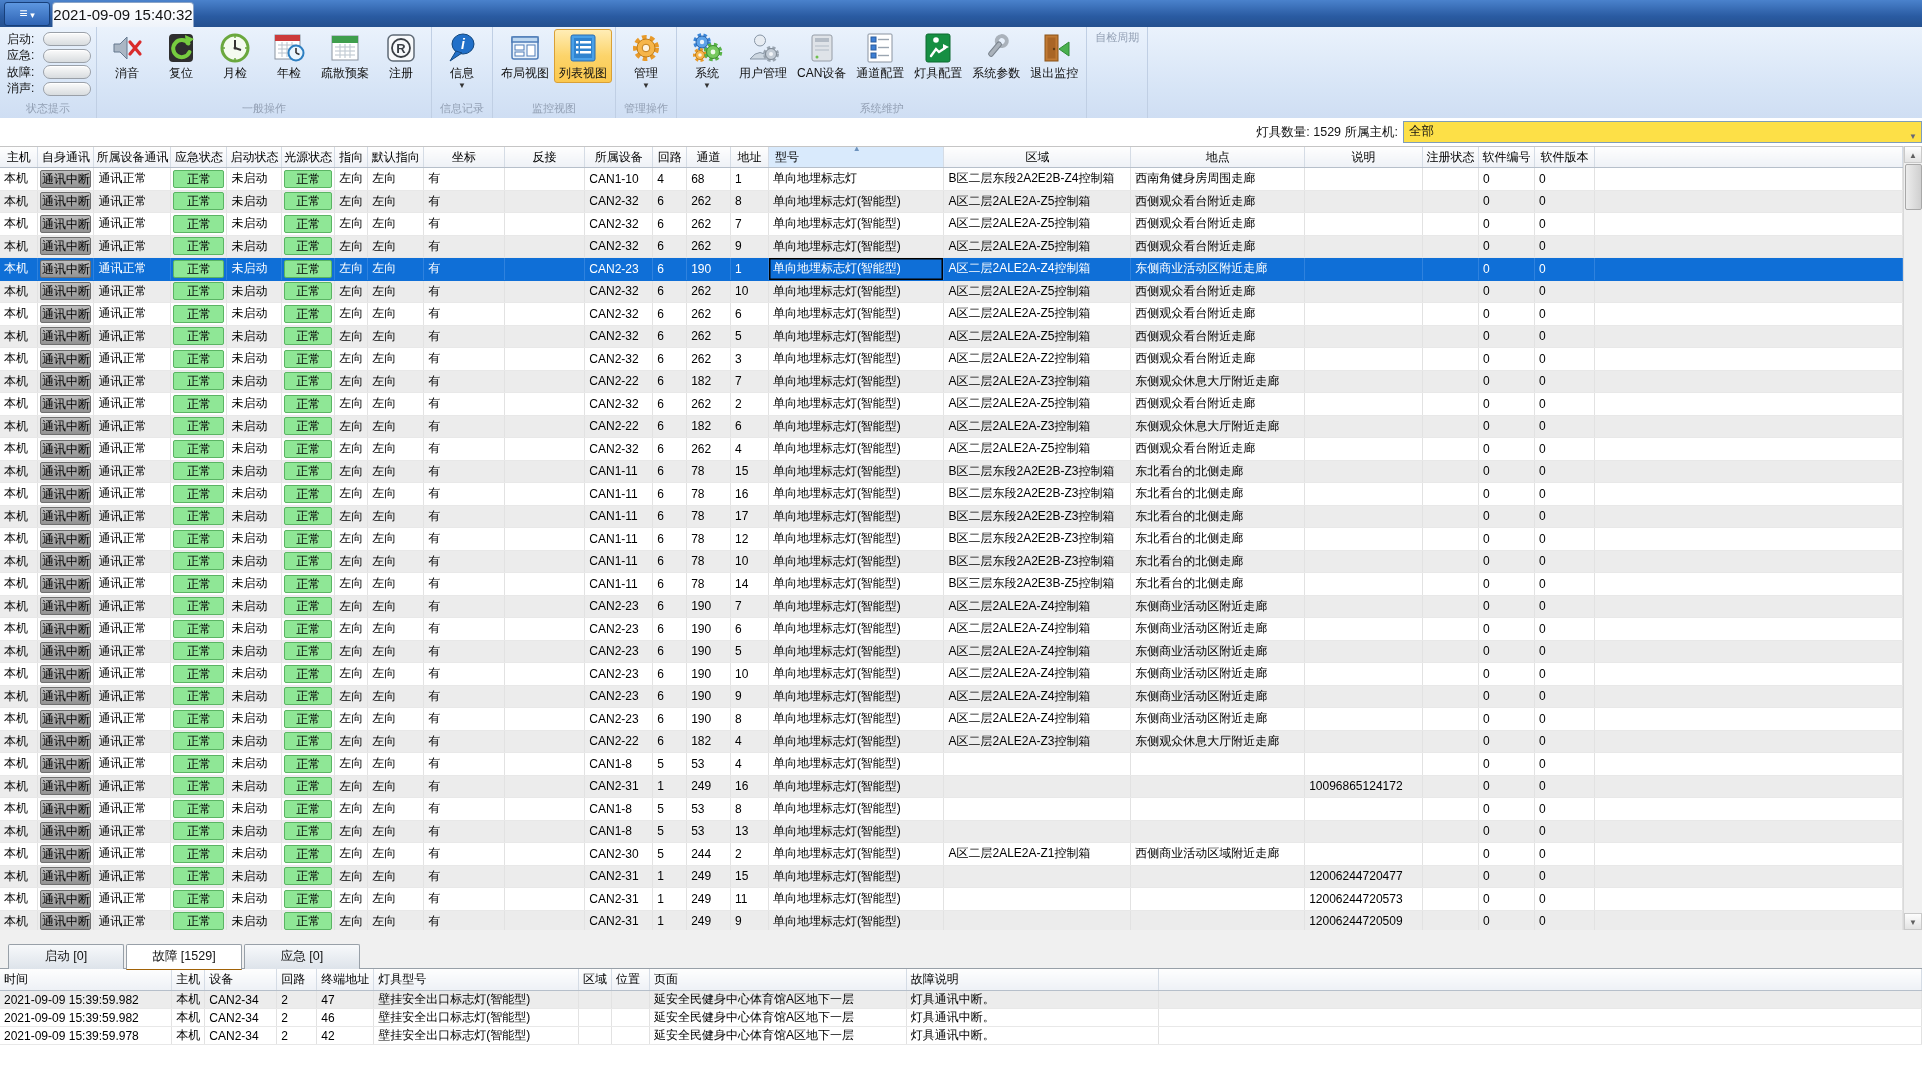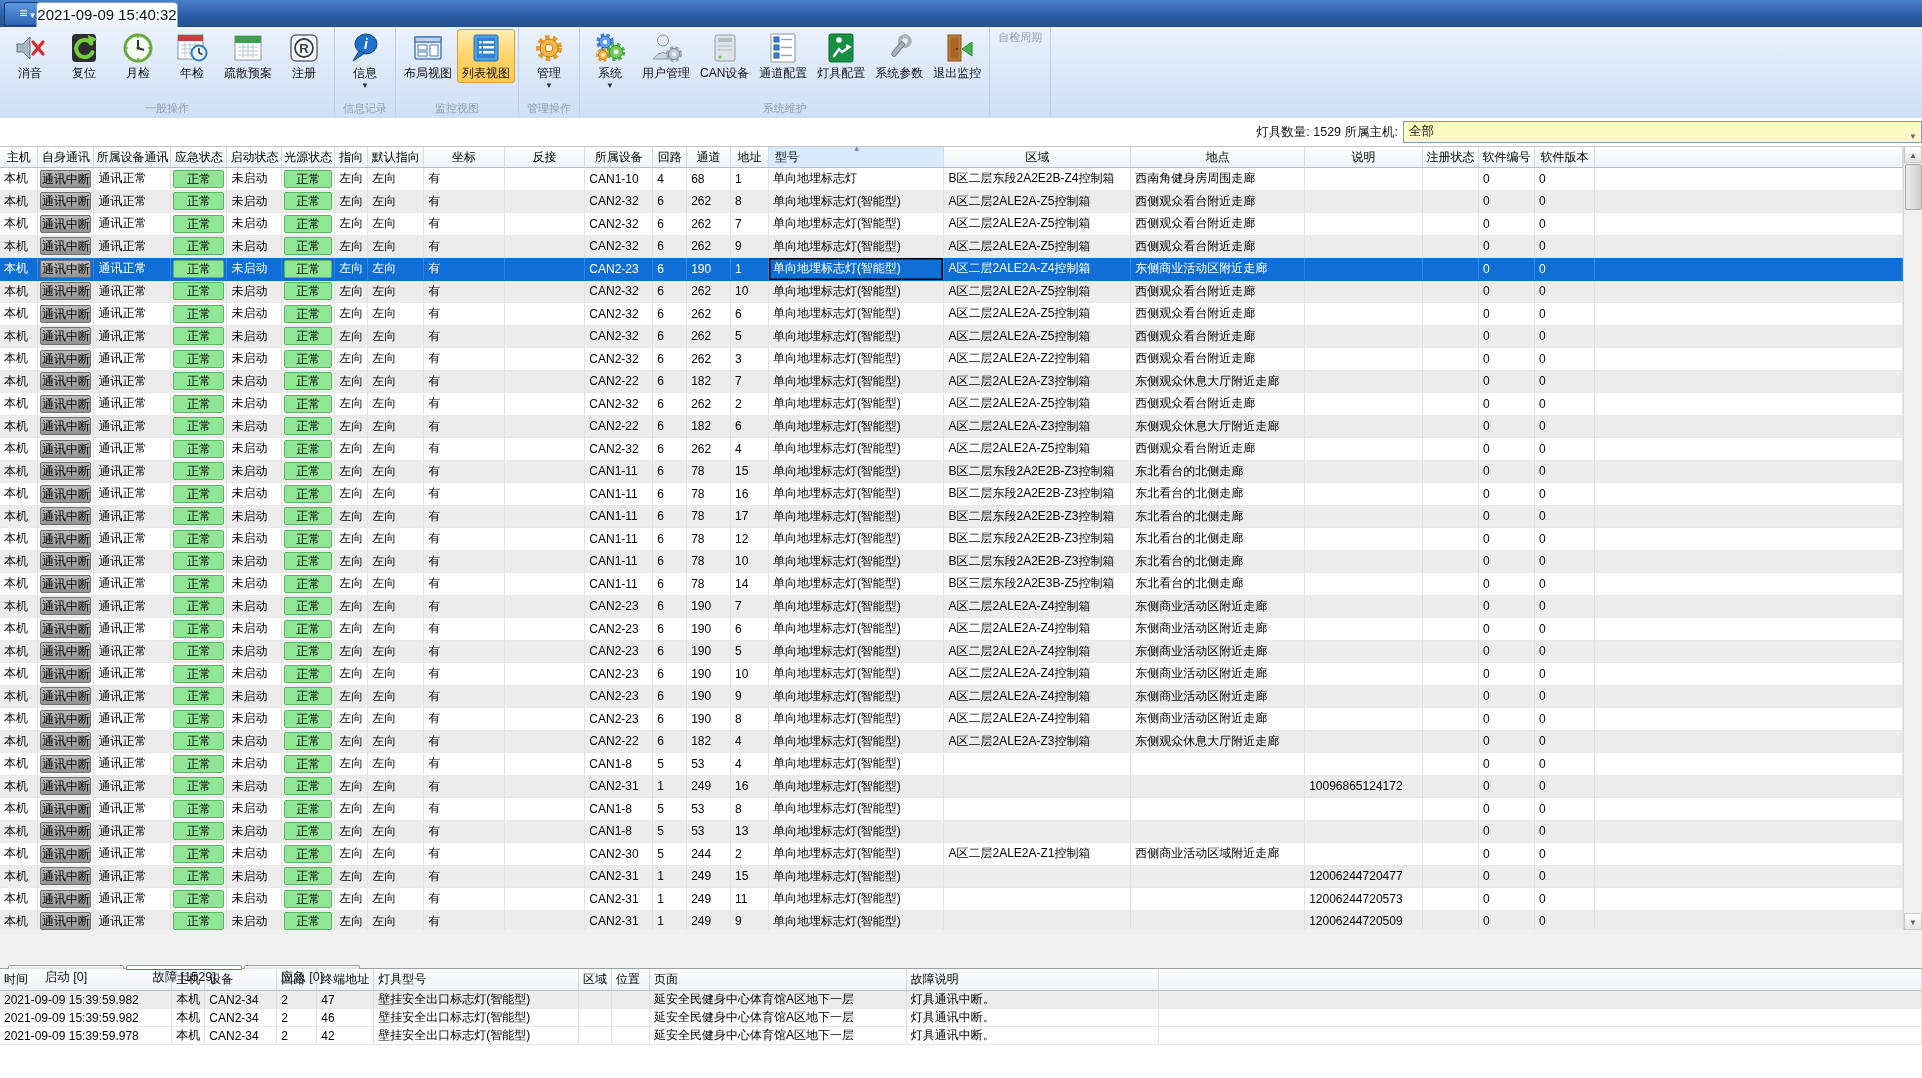--- a/index.html
+++ b/index.html
@@ -1,21 +1,21 @@
 <!DOCTYPE html>
 <html><head>
 <meta charset="utf-8">
 <style>
   html,body{margin:0;padding:0;background:#f0f0f0;font-family:"Liberation Sans","DejaVu Sans",sans-serif;}
   .app{position:relative;width:1922px;height:1078px;overflow:hidden;background:#f0f0f0;}
   
   .titlebar{position:absolute;left:0;top:0;width:100%;height:27px;background:linear-gradient(#4a82cc,#2a5ba2 60%,#24508f);border-bottom:1px solid #1b4071;}
   .menu-btn{position:absolute;left:4px;top:2px;width:44px;height:22px;background:linear-gradient(#5d97e0,#2f64b5);border:1px solid #173f7a;border-radius:3px;color:#fff;text-align:center;line-height:20px;font-size:14px;cursor:default;}
   .menu-btn .crt{font-size:9px;margin-left:3px;}
-  .title-tab{position:absolute;left:36px;top:2px;width:140px;height:25px;background:linear-gradient(#ffffff,#eef3fa);border:1px solid #8aa4c8;border-bottom:none;border-radius:4px 4px 0 0;font-size:15px;color:#111;text-align:center;line-height:24px;white-space:nowrap;}
+  .title-tab{position:absolute;left:52px;top:2px;width:140px;height:25px;background:linear-gradient(#ffffff,#eef3fa);border:1px solid #8aa4c8;border-bottom:none;border-radius:4px 4px 0 0;font-size:15px;color:#111;text-align:center;line-height:24px;white-space:nowrap;}
   
   .ribbon{position:absolute;left:0;top:27px;width:100%;height:91px;background:linear-gradient(#eaf2fc,#d6e4f6 70%,#cfdef3);border-bottom:1px solid #aebfd6;display:flex;align-items:stretch;}
   .rgroup{display:flex;flex-direction:column;justify-content:space-between;border-right:1px solid #c0cfe4;padding:2px 3px 0 3px;}
   .group-caption{font-size:11px;color:#93a0b4;text-align:center;padding:2px 0 2px 0;white-space:nowrap;}
   
   .status-rows{padding:2px 2px 0 4px;}
   .status-row{display:flex;align-items:center;height:16.5px;}
   .status-row .slbl{font-size:12px;color:#111;width:36px;white-space:nowrap;}
   .pill{width:46px;height:12px;border-radius:7px;background:linear-gradient(#fbfbfb,#d8dcdf);border:1px solid #9aa0a8;box-shadow:inset 0 1px 1px #fff;}
   
@@ -25,21 +25,21 @@
   .ricon{width:32px;height:32px;}
   .ricon svg{width:32px;height:32px;display:block;}
   .rlabel{font-size:12px;color:#111;margin-top:1px;white-space:nowrap;}
   .dcaret{font-size:8px;color:#333;line-height:7px;}
   
   .selfcheck{display:flex;flex-direction:column;justify-content:space-between;border-right:1px solid #c0cfe4;padding:1px 8px 0 8px;}
   .sc-line{font-size:13.5px;color:#1857c2;line-height:16.8px;white-space:nowrap;}
   
   .lamp-bar{position:absolute;left:0;top:118px;width:100%;height:28px;background:#ffffff;}
   .lamp-label{position:absolute;right:524px;top:6px;font-size:12.5px;color:#111;white-space:nowrap;}
-  .host-select{position:absolute;left:1403px;top:3px;width:512px;height:20px;border:1px solid #7f9db9;background:#fef9c3;font-size:12.5px;line-height:19px;padding-left:5px;color:#111;}
+  .host-select{position:absolute;left:1403px;top:3px;width:512px;height:20px;border:1px solid #7f9db9;background:#fde047;font-size:12.5px;line-height:19px;padding-left:5px;color:#111;}
   .host-select .dd-arrow{position:absolute;right:4px;top:5px;font-size:8px;color:#667;}
   
   .main-table-wrap{position:absolute;left:0;top:146px;width:1903px;height:784px;overflow:hidden;background:#fff;border-top:1px solid #c5c5c5;}
   table.mtable{border-collapse:collapse;table-layout:fixed;font-size:12px;color:#000;}
   .mtable th{height:20px;background:linear-gradient(#fefefe,#eef1f6);border-right:1px solid #d5dce5;border-bottom:1px solid #b6bfca;font-weight:normal;text-align:center;padding:0 2px;overflow:hidden;white-space:nowrap;position:relative;}
   .mtable th.sorted{background:#d9eafc;text-align:left;padding-left:6px;}
   .mtable th.sorted .arr{position:absolute;top:-3px;left:48%;font-size:8px;color:#6e93bd;}
   .mtable td{height:19.5px;padding:0 4px;border-right:1px solid #e2e2e2;border-bottom:1px solid #e8e8e8;white-space:nowrap;overflow:hidden;}
   .mtable tr.even td{background:#ececec;}
   .mtable tr.sel td{background:#0f6fd7;color:#fff;border-right-color:#2f82de;border-bottom-color:#0f6fd7;}
@@ -50,39 +50,60 @@
   .mtable td.focus{box-shadow:inset 0 0 0 1.5px #000;}
   
   .vscroll{position:absolute;left:1903px;top:146px;width:19px;height:784px;background:#f0f0f0;border-left:1px solid #d9d9d9;}
   .vs-btn{position:absolute;left:0;width:18px;height:17px;text-align:center;font-size:8px;color:#606060;line-height:17px;background:linear-gradient(#fdfdfd,#e3e3e3);border:1px solid #c9c9c9;box-sizing:border-box;}
   .vs-btn.up{top:0;}
   .vs-btn.down{bottom:0;}
   .vs-thumb{position:absolute;left:1px;top:18px;width:15px;height:44px;background:linear-gradient(90deg,#ececec,#cfcfcf);border:1px solid #a8a8a8;border-radius:2px;}
   
   .bottom-panel{position:absolute;left:0;top:930px;width:100%;height:148px;background:#f0f0f0;}
   .btabs{position:absolute;left:8px;top:14px;height:25px;display:flex;gap:2px;z-index:3;}
-  .btab{min-width:86px;padding:0 14px;text-align:center;line-height:23px;font-size:12.5px;color:#111;background:linear-gradient(#f7f9fb,#dde3ea);border:1px solid #98a0a8;border-bottom:none;border-radius:2px 2px 0 0;white-space:nowrap;cursor:default;margin-top:21px;}
+  .btab{min-width:86px;padding:0 14px;text-align:center;line-height:23px;font-size:12.5px;color:#111;background:linear-gradient(#f7f9fb,#dde3ea);border:1px solid #98a0a8;border-bottom:none;border-radius:2px 2px 0 0;white-space:nowrap;cursor:default;}
   .btab.active{background:#fff;border-bottom:1px solid #a16207;margin-bottom:-1px;}
   .btable-wrap{position:absolute;left:0;top:38px;width:1922px;height:110px;background:#fff;border-top:1px solid #98a0a8;overflow:hidden;}
   table.btable{border-collapse:collapse;table-layout:fixed;font-size:12px;color:#000;}
   .btable th{height:21px;background:linear-gradient(#fefefe,#eef1f6);border-right:1px solid #d5dce5;border-bottom:1px solid #b6bfca;font-weight:normal;text-align:left;padding:0 4px;white-space:nowrap;overflow:hidden;margin-left:9px;}
   .btable td{height:16px;padding:0 4px;border-right:1px solid #e2e2e2;border-bottom:1px solid #e8e8e8;white-space:nowrap;overflow:hidden;}
   .btable tr.even td{background:#ececec;}
 </style>
 </head>
 <body>
 
 <div class="app">
 
   <div class="titlebar">
     <div class="menu-btn">≡<span class="crt">▾</span></div>
     <div class="title-tab">2021-09-09 15:40:32</div>
   </div>
 
   <div class="ribbon">
+    <div class="rgroup">
+      <div class="status-rows">
+          <div class="status-row">
+            <span class="slbl">启动:</span>
+            <span class="pill"></span>
+          </div>
+          <div class="status-row">
+            <span class="slbl">应急:</span>
+            <span class="pill"></span>
+          </div>
+          <div class="status-row">
+            <span class="slbl">故障:</span>
+            <span class="pill"></span>
+          </div>
+          <div class="status-row">
+            <span class="slbl">消声:</span>
+            <span class="pill"></span>
+          </div>
+        </div>
+      <div class="group-caption">状态提示</div>
+    </div>
     <div style="display:flex;">
         <div class="rgroup">
           <div class="rbuttons">
             <div class="rbtn">
               <span class="ricon">
                 <svg viewBox="0 0 32 32">
                   <polygon points="3,12 9,12 16,5 16,27 9,20 3,20" fill="#aab6c4" stroke="#65788e"></polygon>
                   <line x1="19" y1="10" x2="29" y2="22" stroke="#d92b2b" stroke-width="3.2" stroke-linecap="round"></line>
                   <line x1="29" y1="10" x2="19" y2="22" stroke="#d92b2b" stroke-width="3.2" stroke-linecap="round"></line>
                 </svg>

